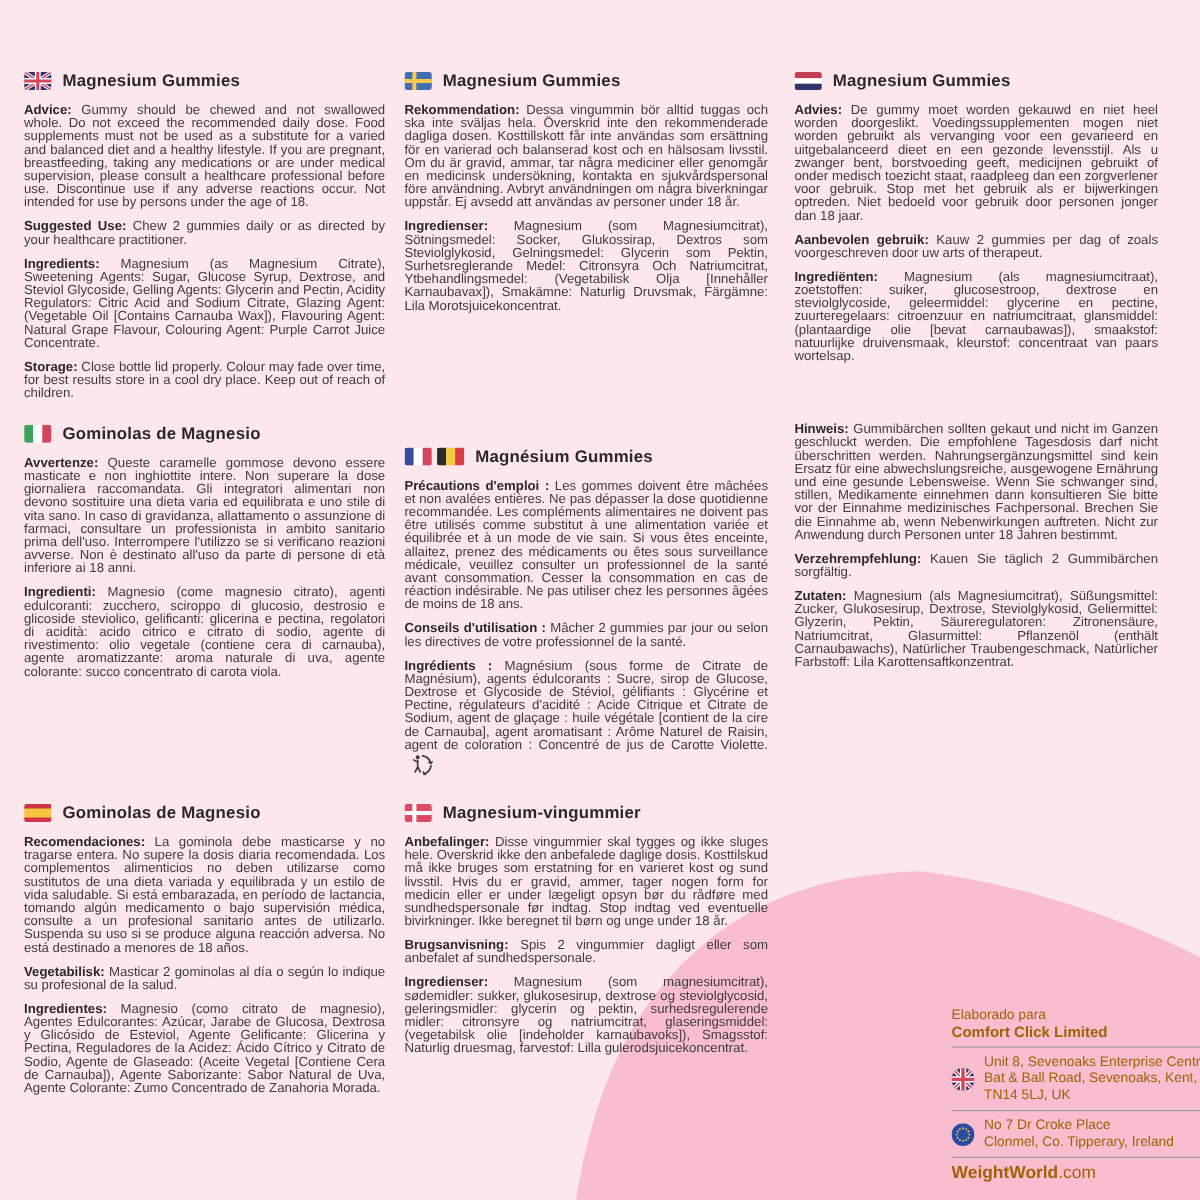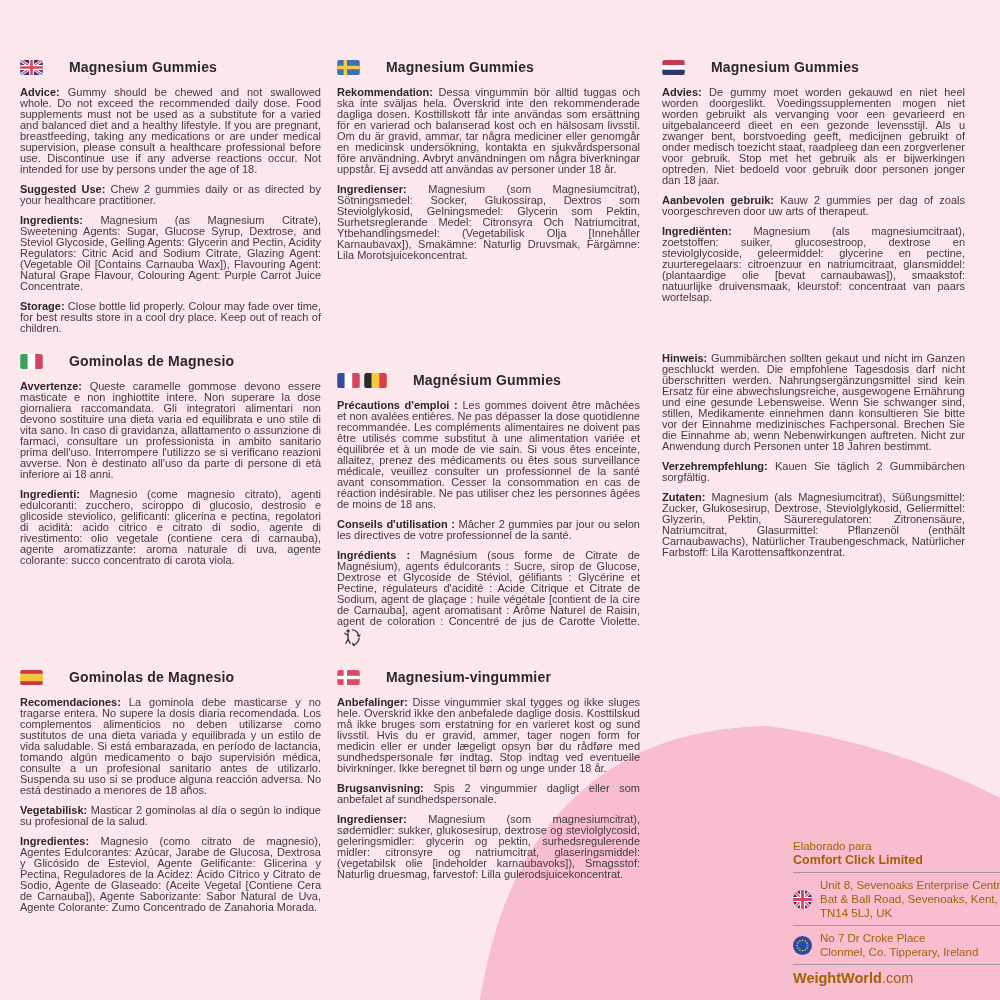--- a/index.html
+++ b/index.html
@@ -11,21 +11,21 @@
   #blob-svg{position:absolute;left:0;top:0;width:1000px;height:1000px;pointer-events:none;}
   .block{position:absolute;width:301px;color:#3f3b3d;}
   .pos-0{left:20px;top:59px;}
   .pos-1{left:337px;top:59px;width:303px;}
   .pos-2{left:662px;top:59px;width:303px;}
   .pos-3{left:20px;top:353px;}
   .pos-4{left:337px;top:372px;width:303px;}
   .pos-5{left:662px;top:353px;width:303px;}
   .pos-6{left:20px;top:669px;}
   .pos-7{left:337px;top:669px;width:303px;}
-  .block-head{display:flex;align-items:center;gap:26px;margin-bottom:12px;}
+  .block-head{display:flex;align-items:center;gap:9px;margin-bottom:12px;}
   .flag{display:inline-flex;line-height:0;}
   .flag svg{border-radius:2.5px;}
   .block-title{font-size:14px;font-weight:700;color:#2b282a;letter-spacing:.2px;}
   .sec{font-size:11px;line-height:11px;text-align:justify;margin:0 0 9px 0;}
   .sec b{color:#2b282a;}
   .trail-icon{display:inline-block;vertical-align:-6px;margin-left:4px;line-height:0;}
   
   #footer{position:absolute;left:749px;top:839px;width:223px;color:#a16207;margin-left:44px;}
   .prepared{font-size:11.5px;line-height:14px;}
   .company{font-size:12.5px;line-height:14px;font-weight:700;}

